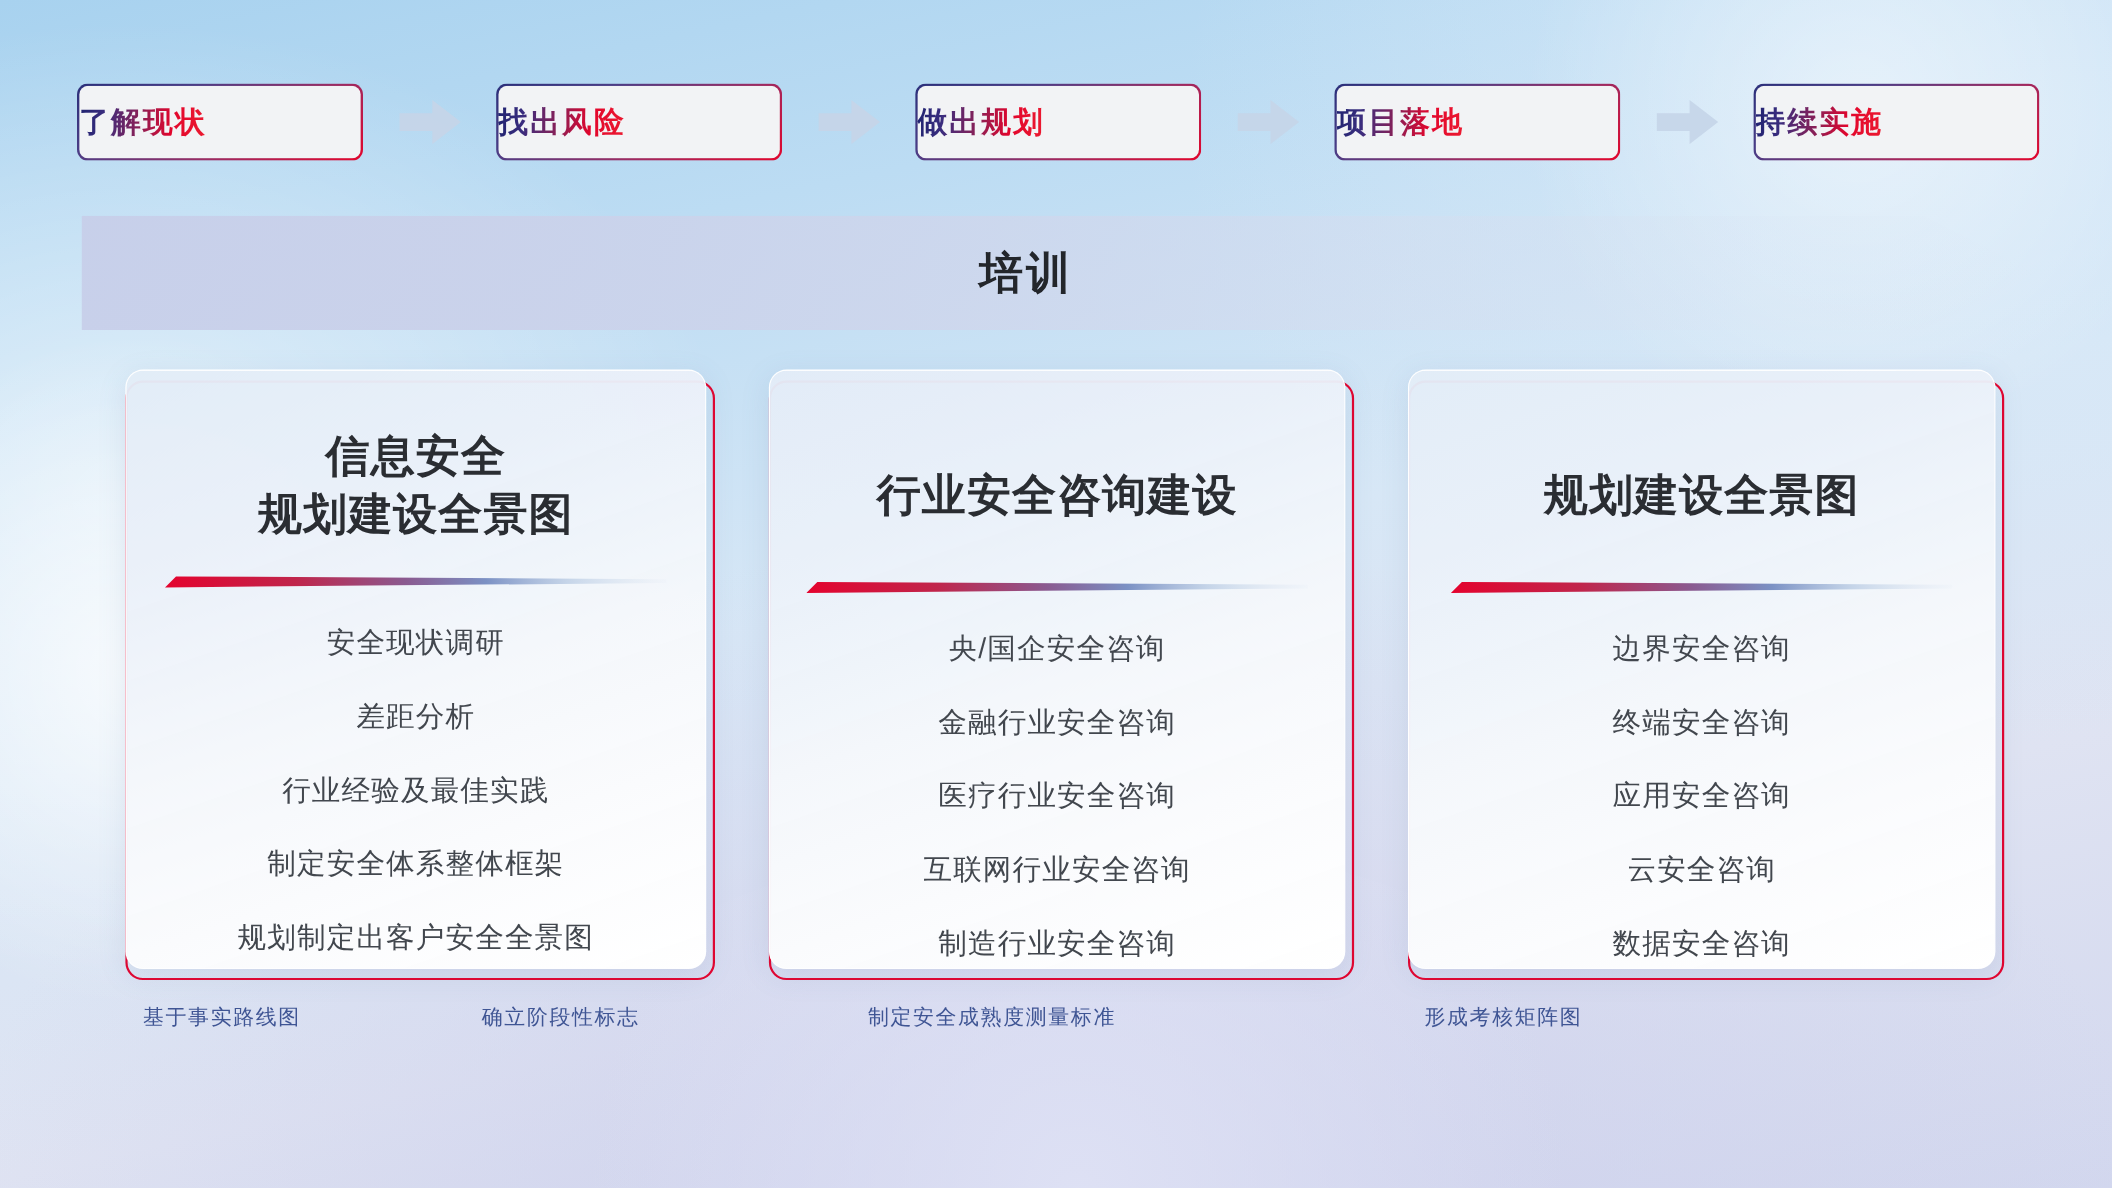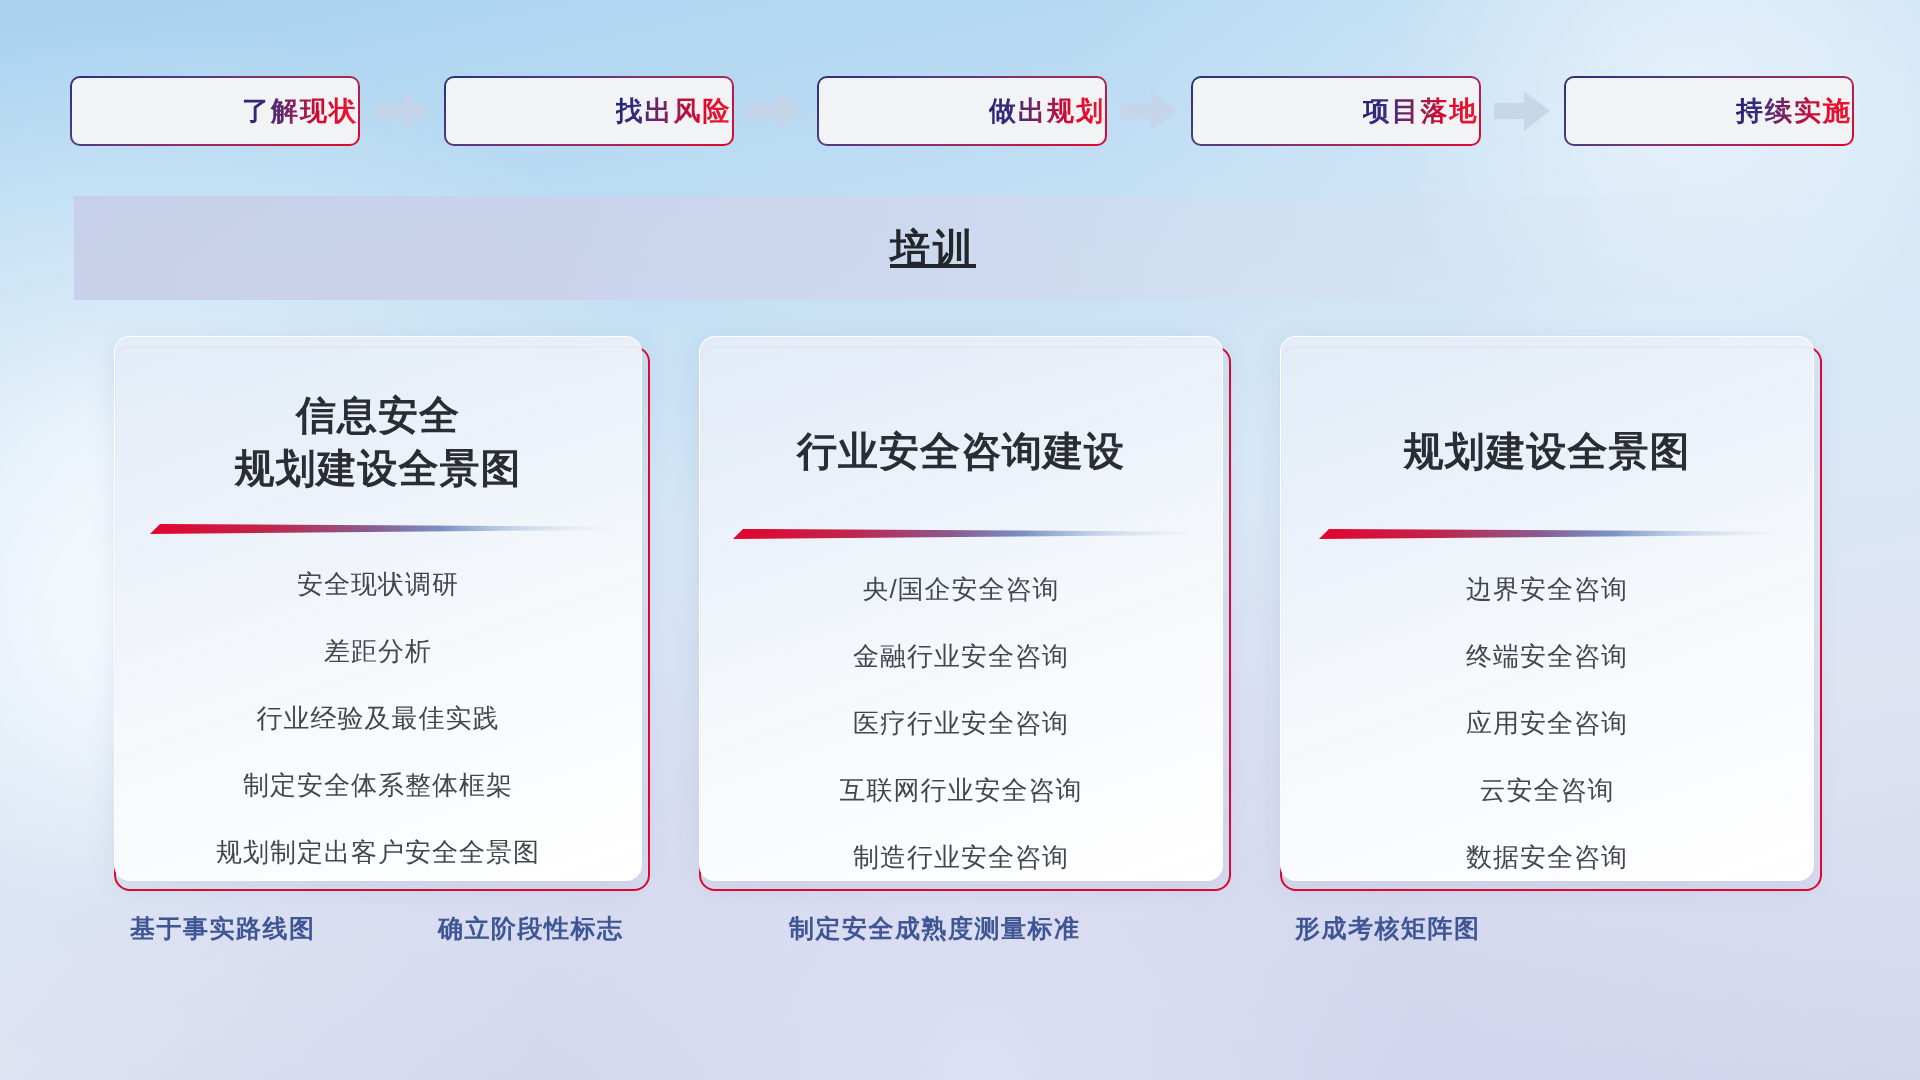--- a/index.html
+++ b/index.html
@@ -50,29 +50,29 @@
     position: absolute;
     top: 75px;
     left: 70px;
     width: 1784px;
     height: 72px;
     display: flex;
     align-items: center;
   }
   .step-box {
     position: relative;
-    width: 290px;
+    width: 260px;
     height: 70px;
     border-radius: 10px;
     background: linear-gradient(#f2f3f5, #f2f3f5) padding-box,
                 linear-gradient(150deg, #2b2f7a 0%, #4a3d86 28%, #9a2c63 62%, #e2052c 100%) border-box;
     border: 2.2px solid transparent;
     display: flex;
     align-items: center;
-    justify-content: flex-end;
+    justify-content: flex-start;
     box-sizing: border-box;
     flex: 0 0 auto;
   }
   .step-label {
     font-size: 27px;
     font-weight: 700;
     letter-spacing: 2px;
     background: linear-gradient(95deg, #1f2370 0%, #3a2d7e 20%, #8c1f55 48%, #e2052c 72%, #ec1b30 100%);
     -webkit-background-clip: text;
     background-clip: text;
@@ -114,21 +114,20 @@
     inset: 0;
     display: flex;
     align-items: center;
     justify-content: center;
     padding-right: 60px;
     box-sizing: border-box;
     font-size: 40px;
     font-weight: 700;
     color: #23262b;
     letter-spacing: 3px;
-    text-decoration: underline;
   }
 
   
   #cards {
     position: absolute;
     left: 114px;
     top: 336px;
     width: 1700px;
     height: 545px;
     display: flex;
@@ -209,22 +208,22 @@
   
   #captions {
     position: absolute;
     left: 0;
     top: 912px;
     width: 1920px;
     height: 46px;
   }
   .caption {
     position: absolute;
-    font-size: 25px;
-    font-weight: 700;
+    font-size: 19px;
+    font-weight: 400;
     color: #3f5594;
     letter-spacing: 1.5px;
     white-space: nowrap;
   }
 </style>
 </head>
 <body>
 
 <div id="stage">
 

